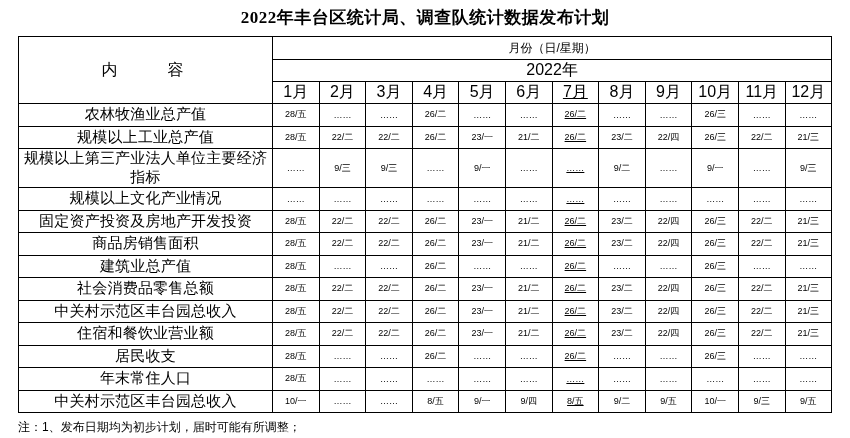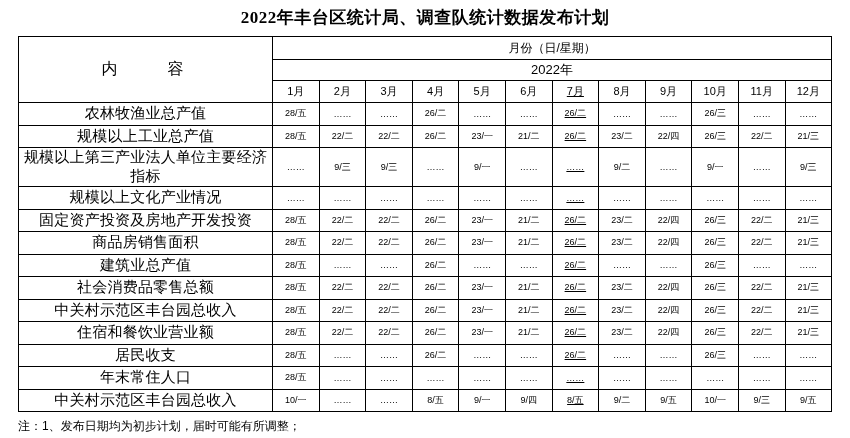--- a/index.html
+++ b/index.html
@@ -47,25 +47,25 @@
     font-size: 16px;
     letter-spacing: 6px;
     padding-left: 6px;
     font-family: "Liberation Sans", sans-serif;
   }
   .hdr-month {
     font-size: 12px;
     height: 22px;
   }
   .hdr-year {
-    font-size: 13px;
+    font-size: 16px;
     height: 20px;
   }
   .hdr-m {
-    font-size: 11px;
+    font-size: 16px;
     height: 21px;
   }
   .row-label {
     text-align: left;
     padding-left: 6px;
     font-size: 15px;
     height: 21.5px;
     letter-spacing: 0.2px;
   }
   .cell {

